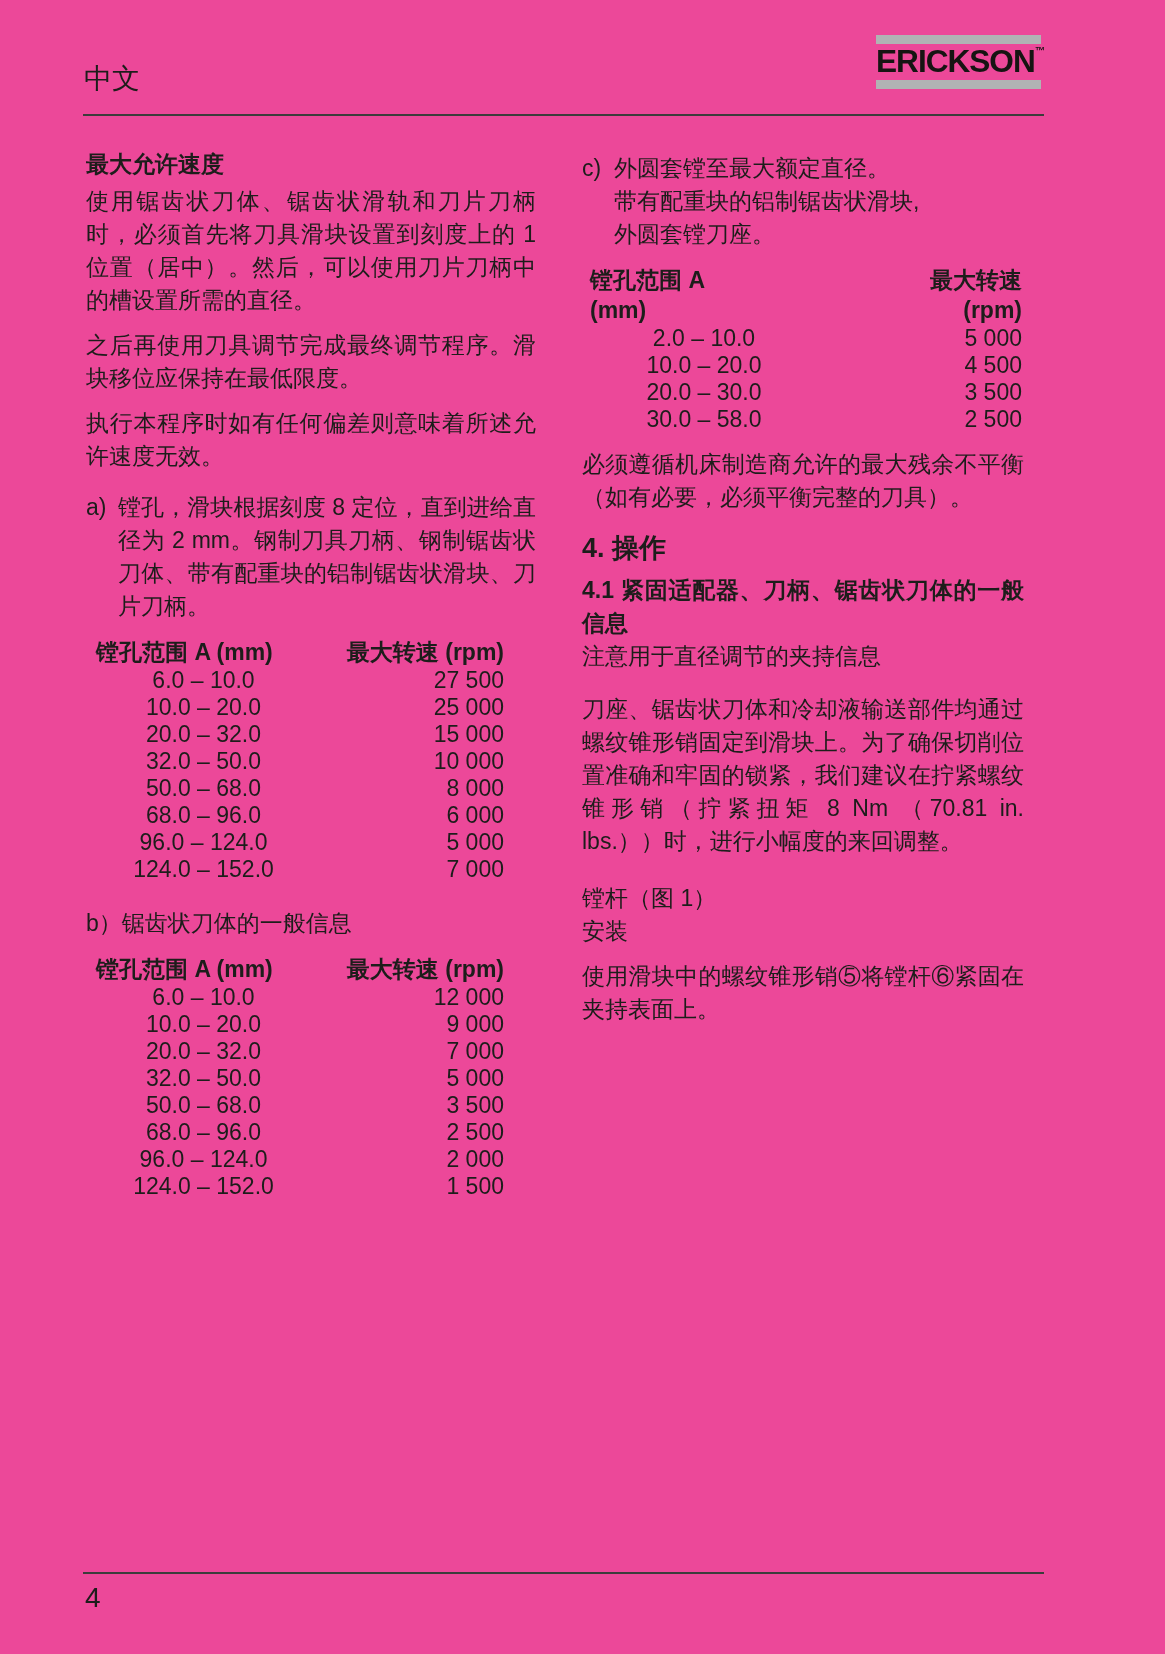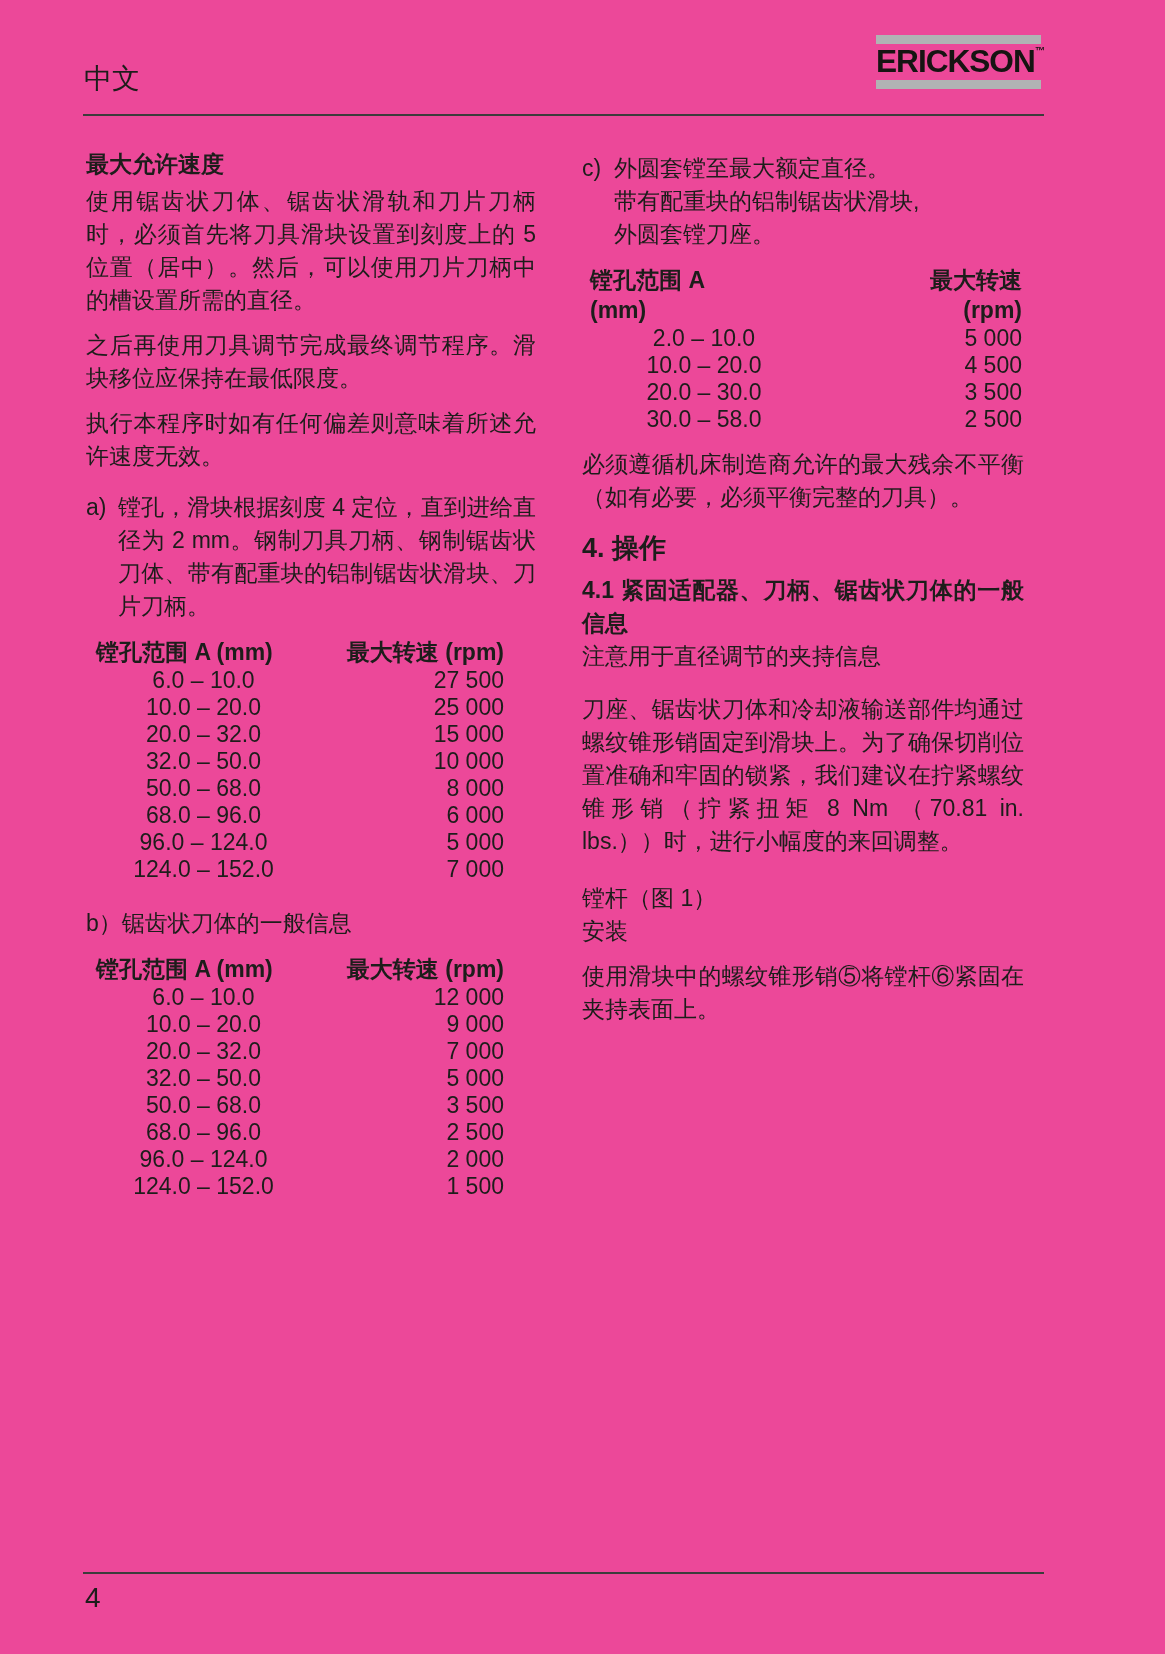--- a/index.html
+++ b/index.html
@@ -70,27 +70,27 @@
     <div class="bar"></div>
     <div class="logotext"><span>ERICKSON</span><span class="tm">™</span></div>
     <div class="bar"></div>
   </div>
 
   <div class="header-rule"></div>
 
   <div class="col col-left">
     <div class="bold">最大允许速度</div>
 
-    <p class="para mt4">使用锯齿状刀体、锯齿状滑轨和刀片刀柄时，必须首先将刀具滑块设置到刻度上的 5 位置（居中）。然后，可以使用刀片刀柄中的槽设置所需的直径。</p>
+    <p class="para mt4">使用锯齿状刀体、锯齿状滑轨和刀片刀柄时，必须首先将刀具滑块设置到刻度上的 1 位置（居中）。然后，可以使用刀片刀柄中的槽设置所需的直径。</p>
     <p class="para mt12">之后再使用刀具调节完成最终调节程序。滑块移位应保持在最低限度。</p>
     <p class="para mt12">执行本程序时如有任何偏差则意味着所述允许速度无效。</p>
 
     <div class="hang mt18">
       <span class="marker">a)</span>
-      <span class="htext">镗孔，滑块根据刻度 4 定位，直到进给直径为 2 mm。钢制刀具刀柄、钢制锯齿状刀体、带有配重块的铝制锯齿状滑块、刀片刀柄。</span>
+      <span class="htext">镗孔，滑块根据刻度 8 定位，直到进给直径为 2 mm。钢制刀具刀柄、钢制锯齿状刀体、带有配重块的铝制锯齿状滑块、刀片刀柄。</span>
     </div>
 
     <div class="dtable ab">
       <div class="thead">
         <span>镗孔范围 A (mm)</span>
         <span>最大转速 (rpm)</span>
       </div>
       <div>
           <div class="trow">
             <span class="trange">6.0 – 10.0</span>

